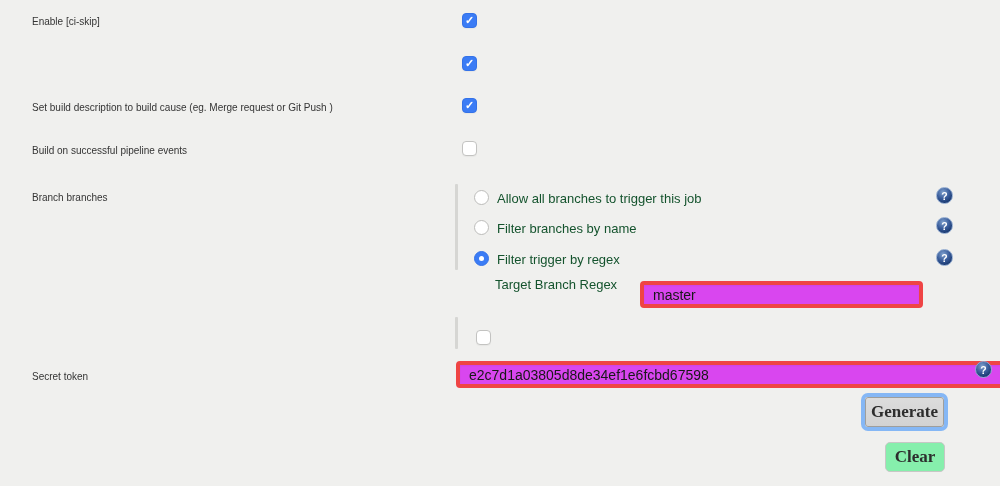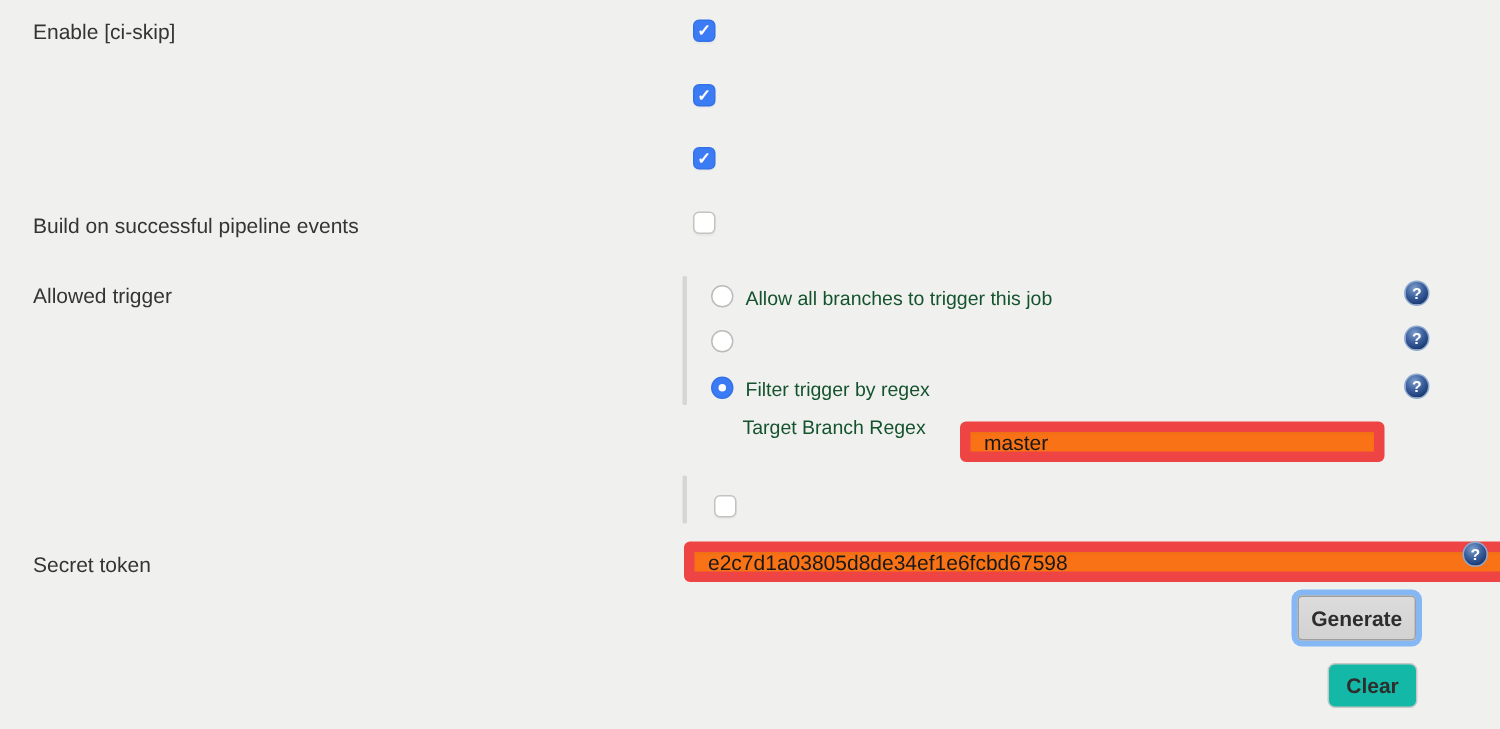--- a/index.html
+++ b/index.html
@@ -6,22 +6,22 @@
   html,body { width:1000px; height:486px; }
   body {
     font-family:"Liberation Sans", sans-serif;
     background:#f0f0ee;
     position:relative;
     overflow:hidden;
   }
   .screen { position:absolute; inset:0; }
 
   .flabel {
-    position:absolute; left:22px;
-    font-size:14px; line-height:15px; color:#343434;
+    position:absolute; left:32px;
+    font-size:10px; line-height:15px; color:#343434;
     white-space:nowrap;
   }
   .sublabel {
     position:absolute;
     font-size:13px; line-height:15px; color:#14532d;
     white-space:nowrap;
   }
 
   
   .checkbox {
@@ -65,77 +65,79 @@
 
   
   .indent-bar {
     position:absolute; left:455px; width:3px;
     background:#d6d6d3; border-radius:1px;
   }
 
   
   .textinput {
     position:absolute; height:27px;
-    background:#f97316; border:7px solid #ef4444; border-radius:4px;
+    background:#d946ef; border:4px solid #ef4444; border-radius:4px;
     font-family:"Liberation Sans", sans-serif;
     font-size:14px; color:#181818; padding:0 9px;
     box-shadow:inset 0 1px 2px rgba(0,0,0,0.05);
     outline:none;
   }
 
   
   .btn {
     position:absolute;
-    font-family:Liberation Sans, sans-serif;
-    font-size:14px; font-weight:bold; color:#2d2d2d;
+    font-family:Liberation Serif, serif;
+    font-size:17px; font-weight:bold; color:#2d2d2d;
     background:linear-gradient(#dcdcdc,#d2d2d2);
     border:1px solid #a5a5a3; border-radius:4px;
     cursor:pointer;
   }
   .btn.generate {
     left:865px; top:397px; width:79px; height:30px;
     border-color:#9e9e9c;
     box-shadow:0 0 0 4px #85b7f5;
     border-radius:3px;
   }
   .btn.clear {
     left:885px; top:442px; width:60px; height:30px;
-    background:#14b8a6; border-color:#c7c7c5; border-radius:5px;
+    background:#86efac; border-color:#c7c7c5; border-radius:5px;
   }
 </style>
 </head>
 <body>
 
 <div class="screen">
 
   <span class="flabel" style="top:14px">Enable [ci-skip]</span>
   <span class="checkbox on" style="left:462px; top:13px">
       <span class="mark">✓</span>
     </span>
 
   <span class="checkbox on" style="left:462px; top:56px">
       <span class="mark">✓</span>
     </span>
 
+  <span class="flabel" style="top:100px">Set build description to build cause (eg. Merge request or Git Push )</span>
   <span class="checkbox on" style="left:462px; top:98px">
       <span class="mark">✓</span>
     </span>
 
   <span class="flabel" style="top:143px">Build on successful pipeline events</span>
   <span class="checkbox" style="left:462px; top:141px"></span>
 
-  <span class="flabel" style="top:190px">Allowed trigger</span>
+  <span class="flabel" style="top:190px">Branch branches</span>
 
   <div class="indent-bar" style="top:184px; height:86px"></div>
 
   <span class="radio" style="left:474px; top:190px"></span>
   <span class="sublabel" style="left:497px; top:191px">Allow all branches to trigger this job</span>
   <span class="help" style="left:936px; top:187px">?</span>
 
   <span class="radio" style="left:474px; top:220px"></span>
+  <span class="sublabel" style="left:497px; top:221px">Filter branches by name</span>
   <span class="help" style="left:936px; top:217px">?</span>
 
   <span class="radio on" style="left:474px; top:251px">
       <span class="dot"></span>
     </span>
   <span class="sublabel" style="left:497px; top:252px">Filter trigger by regex</span>
   <span class="help" style="left:936px; top:249px">?</span>
 
   <span class="sublabel" style="left:495px; top:277px">Target Branch Regex</span>
   <input class="textinput" style="left: 640px; top: 281px; width: 283px;" type="text" value="master">

